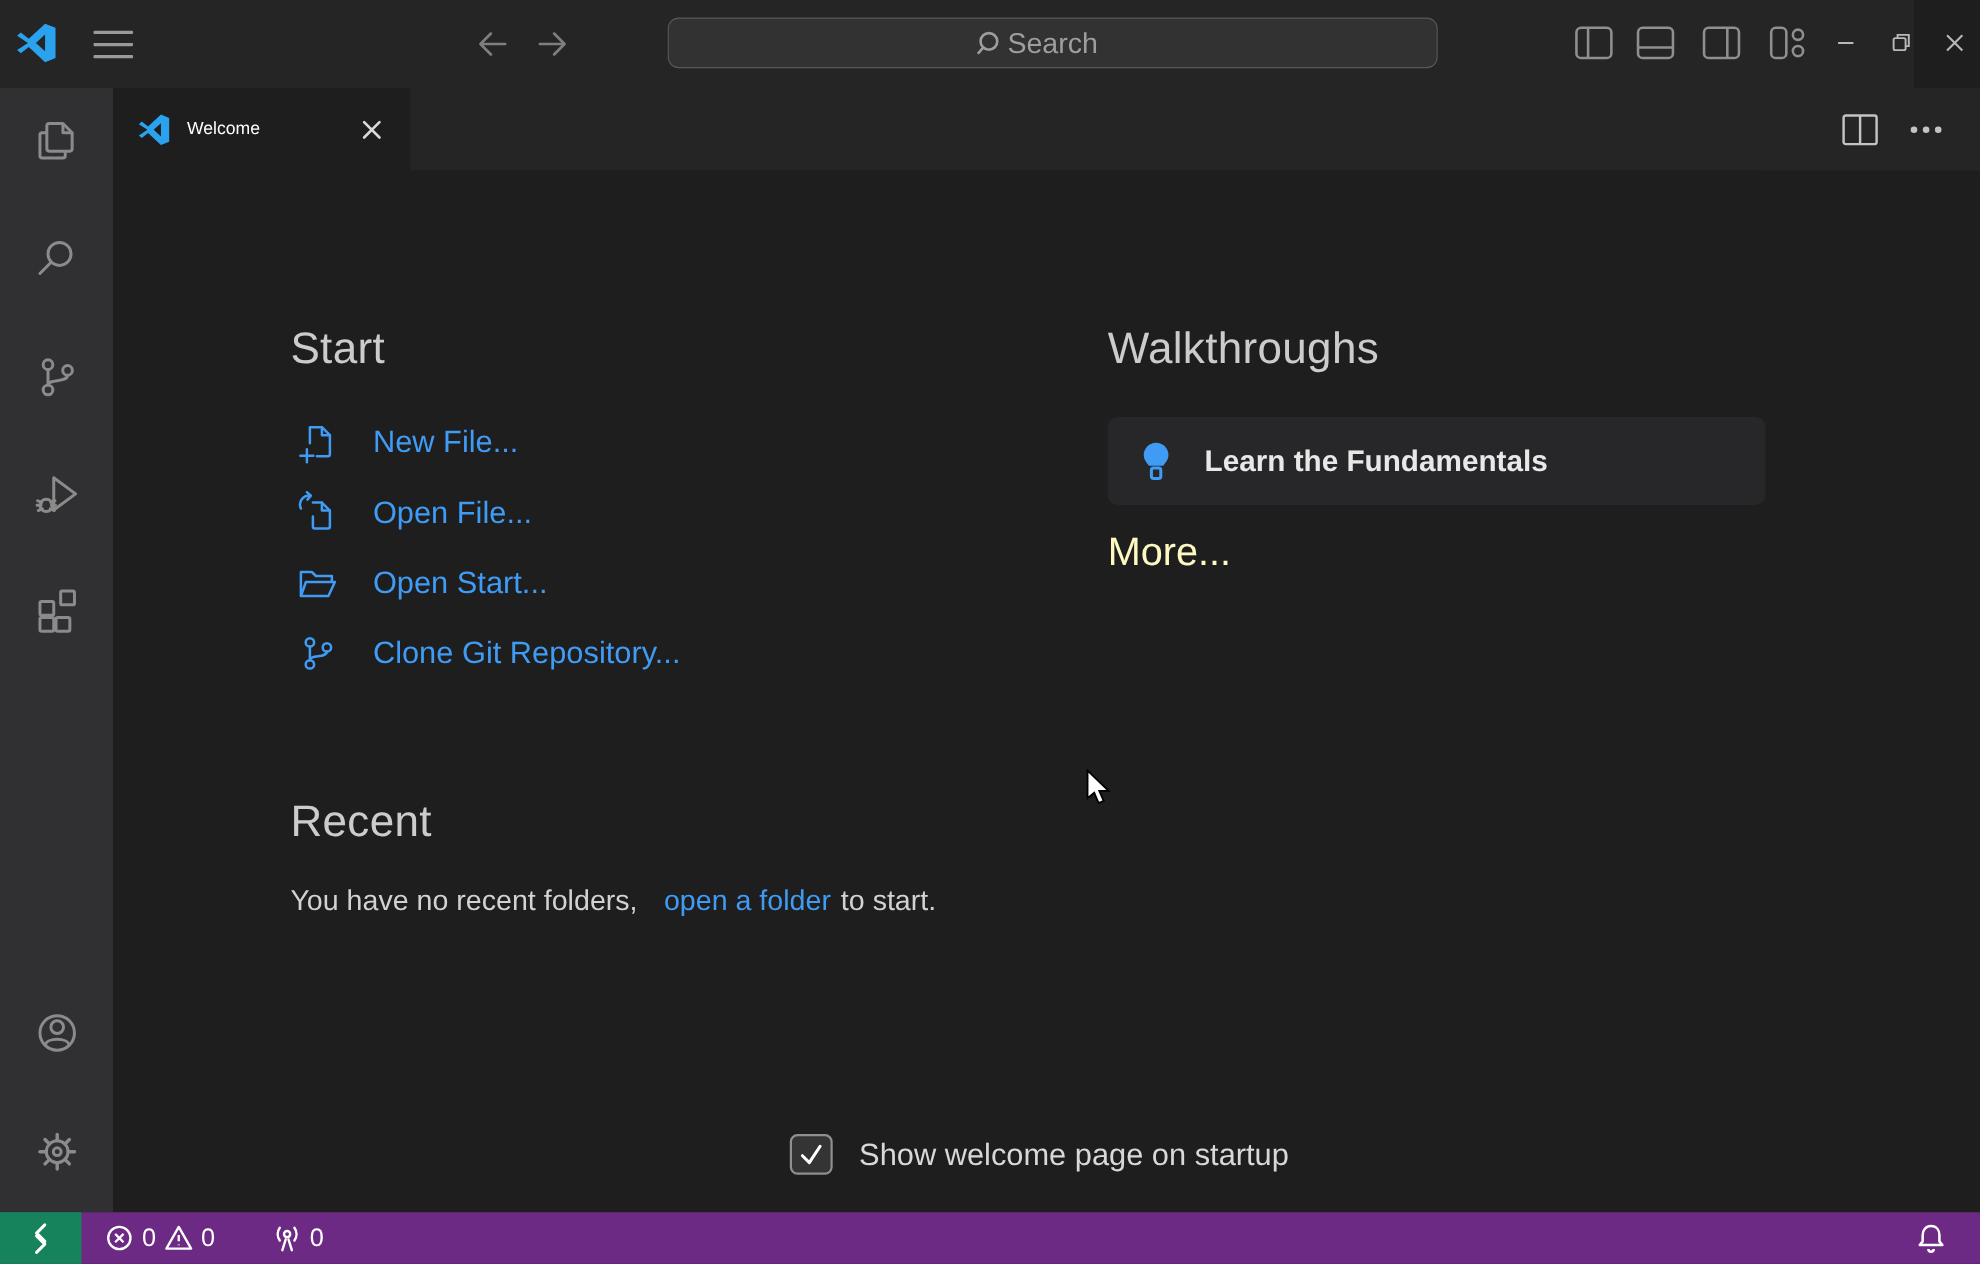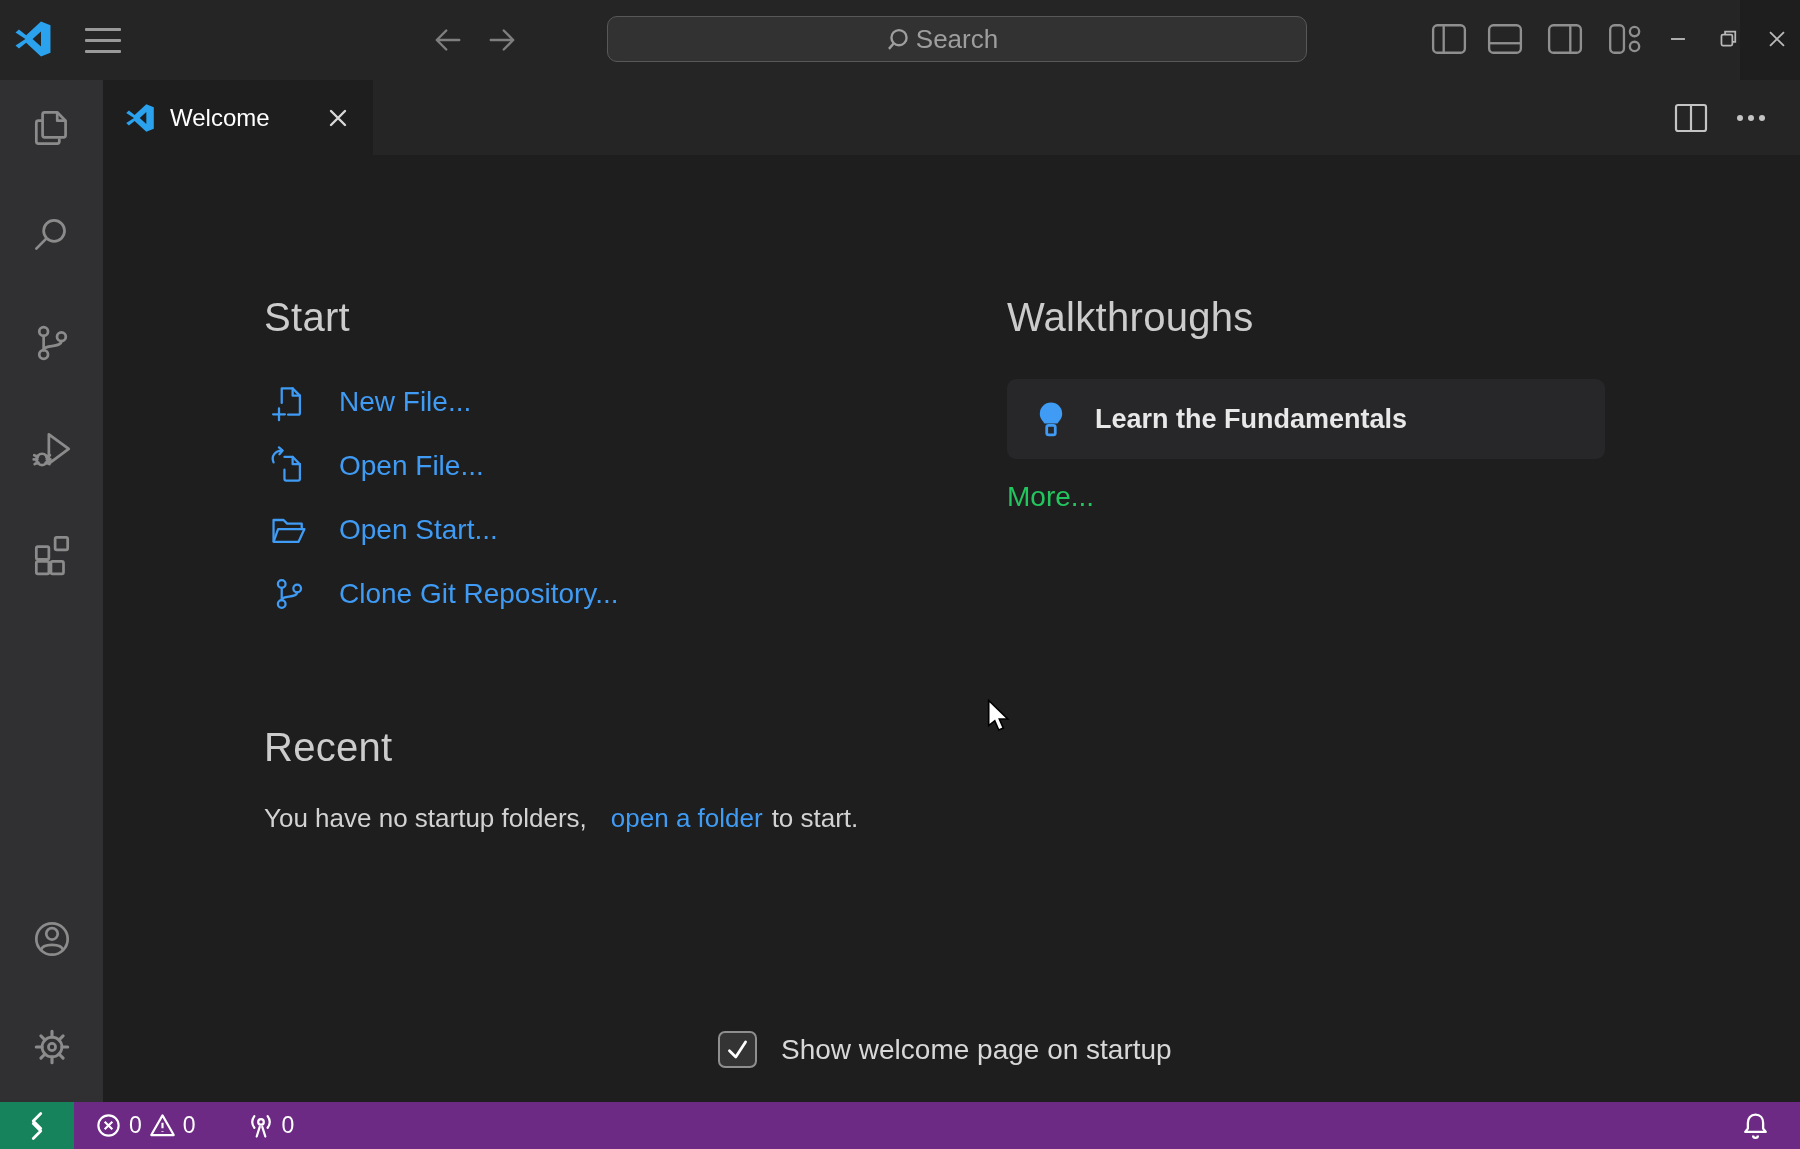--- a/index.html
+++ b/index.html
@@ -21,39 +21,39 @@
   .layout-btn { top:17px; width:44px; height:44px; }
   .win-btn { top:17px; width:44px; height:44px; }
 
   
   .activitybar { position:absolute; left:0; top:80px; width:103px; height:1022px; background:#303033; }
   .ab-btn { position:absolute; left:0; width:103px; height:72px; display:flex; align-items:center; justify-content:center; background:none; border:none; cursor:pointer; }
 
   
   .tabstrip { position:absolute; left:103px; top:80px; width:1697px; height:75px; background:#252526; }
   .tab { position:absolute; left:0; top:0; width:270px; height:75px; background:#1e1e1e; display:flex; align-items:center; padding:0 18px 0 22px; cursor:pointer; }
-  .tab-label { color:#ffffff; font-size:24px; margin-left:15px; flex:1; }
+  .tab-label { color:#ffffff; font-size:16px; margin-left:15px; flex:1; }
   .tab-close { background:none; border:none; cursor:pointer; display:flex; align-items:center; justify-content:center; width:34px; height:34px; border-radius:6px; }
   .strip-actions { position:absolute; right:28px; top:17px; display:flex; gap:18px; }
   .strip-actions button { background:none; border:none; cursor:pointer; width:42px; height:42px; display:flex; align-items:center; justify-content:center; }
 
   
   .editor { position:absolute; left:103px; top:155px; width:1495px; height:947px; background:#1e1e1e; }
   .wp-heading { position:absolute; color:#cccccc; font-size:40px; font-weight:400; letter-spacing:0.3px; }
   .h-start { left:161px; top:140px; }
   .h-recent { left:161px; top:570px; }
   .h-walk { left:904px; top:140px; }
   .start-list { position:absolute; left:166px; top:228px; display:flex; flex-direction:column; gap:26px; }
   .start-item { display:flex; align-items:center; gap:30px; background:none; border:none; cursor:pointer; height:38px; }
   .start-item .lbl { color:#3f9bf4; font-size:28px; font-family:inherit; }
   .recent-msg { position:absolute; left:161px; top:648px; font-size:26px; color:#d2d2d2; }
   .recent-msg .link { color:#3f9bf4; cursor:pointer; margin:0 9px 0 24px; }
   .walk-card { position:absolute; left:904px; top:224px; width:598px; height:80px; background:#27272a; border-radius:9px; display:flex; align-items:center; padding-left:28px; cursor:pointer; }
   .walk-card .title { color:#e8e8e8; font-size:27px; font-weight:700; margin-left:28px; }
-  .more-link { position:absolute; left:904px; top:326px; color:#22c55e; font-size:28px; cursor:pointer; background:none; border:none; font-family:inherit; }
+  .more-link { position:absolute; left:904px; top:326px; color:#fef9c3; font-size:36px; cursor:pointer; background:none; border:none; font-family:inherit; }
   .startup-row { position:absolute; left:615px; top:876px; display:flex; align-items:center; cursor:pointer; }
   .checkbox { width:39px; height:37px; background:#343434; border:2px solid #8f8f8f; border-radius:7px; display:flex; align-items:center; justify-content:center; }
   .startup-row .lbl { color:#d8d8d8; font-size:28px; margin-left:24px; }
   .cursor { position:absolute; left:884px; top:544px; }
 
   
   .statusbar { position:absolute; left:0; top:1102px; width:1800px; height:47px; background:#6c2a84; display:flex; align-items:center; color:#fff; }
   .remote-block { width:74px; height:47px; background:#17835c; display:flex; align-items:center; justify-content:center; cursor:pointer; border:none; }
   .sb-group { display:flex; align-items:center; gap:7px; margin-left:21px; cursor:pointer; }
   .sb-count { font-size:23px; color:#ffffff; }
@@ -261,21 +261,21 @@
             <circle cx="31" cy="16" r="4.2"></circle>
             <circle cx="14" cy="33" r="4.2"></circle>
             <path d="M14 15.2v13.6"></path>
             <path d="M31 20.2C31 27 14 23 14 28.8"></path>
         </svg>
         <span class="lbl">Clone Git Repository...</span>
       </button>
     </div>
 
     <h2 class="wp-heading h-recent">Recent</h2>
-    <p class="recent-msg"><span>You have no startup folders,</span><span class="link">open a folder</span><span>to start.</span></p>
+    <p class="recent-msg"><span>You have no recent folders,</span><span class="link">open a folder</span><span>to start.</span></p>
 
     <h2 class="wp-heading h-walk">Walkthroughs</h2>
     <div class="walk-card">
       <svg width="32" height="39" viewBox="0 0 30 36">
         <path fill="#3f9bf4" d="M15 2a10.5 10.5 0 0 1 10.5 10.5c0 4.6-2.9 6.7-4.4 9.2H8.9c-1.5-2.5-4.4-4.6-4.4-9.2A10.5 10.5 0 0 1 15 2z"></path>
         <rect x="11" y="23.5" width="8" height="9" rx="1.8" fill="none" stroke="#3f9bf4" stroke-width="2.6"></rect>
       </svg>
       <span class="title">Learn the Fundamentals</span>
     </div>
     <button class="more-link">More...</button>

